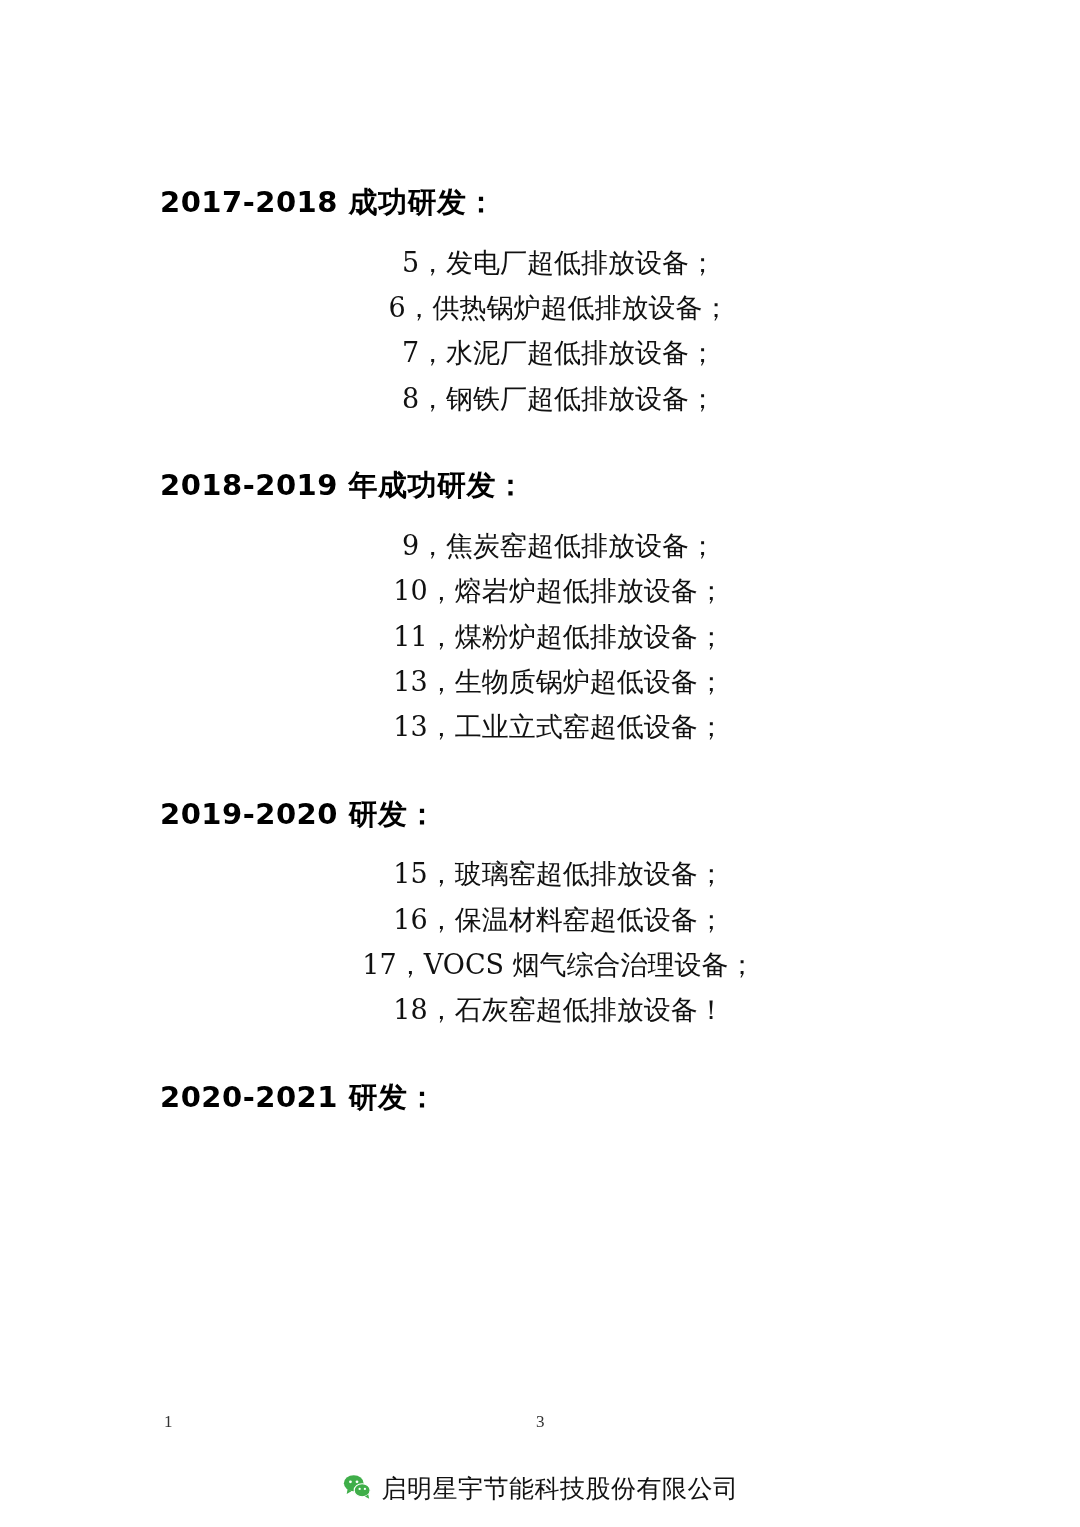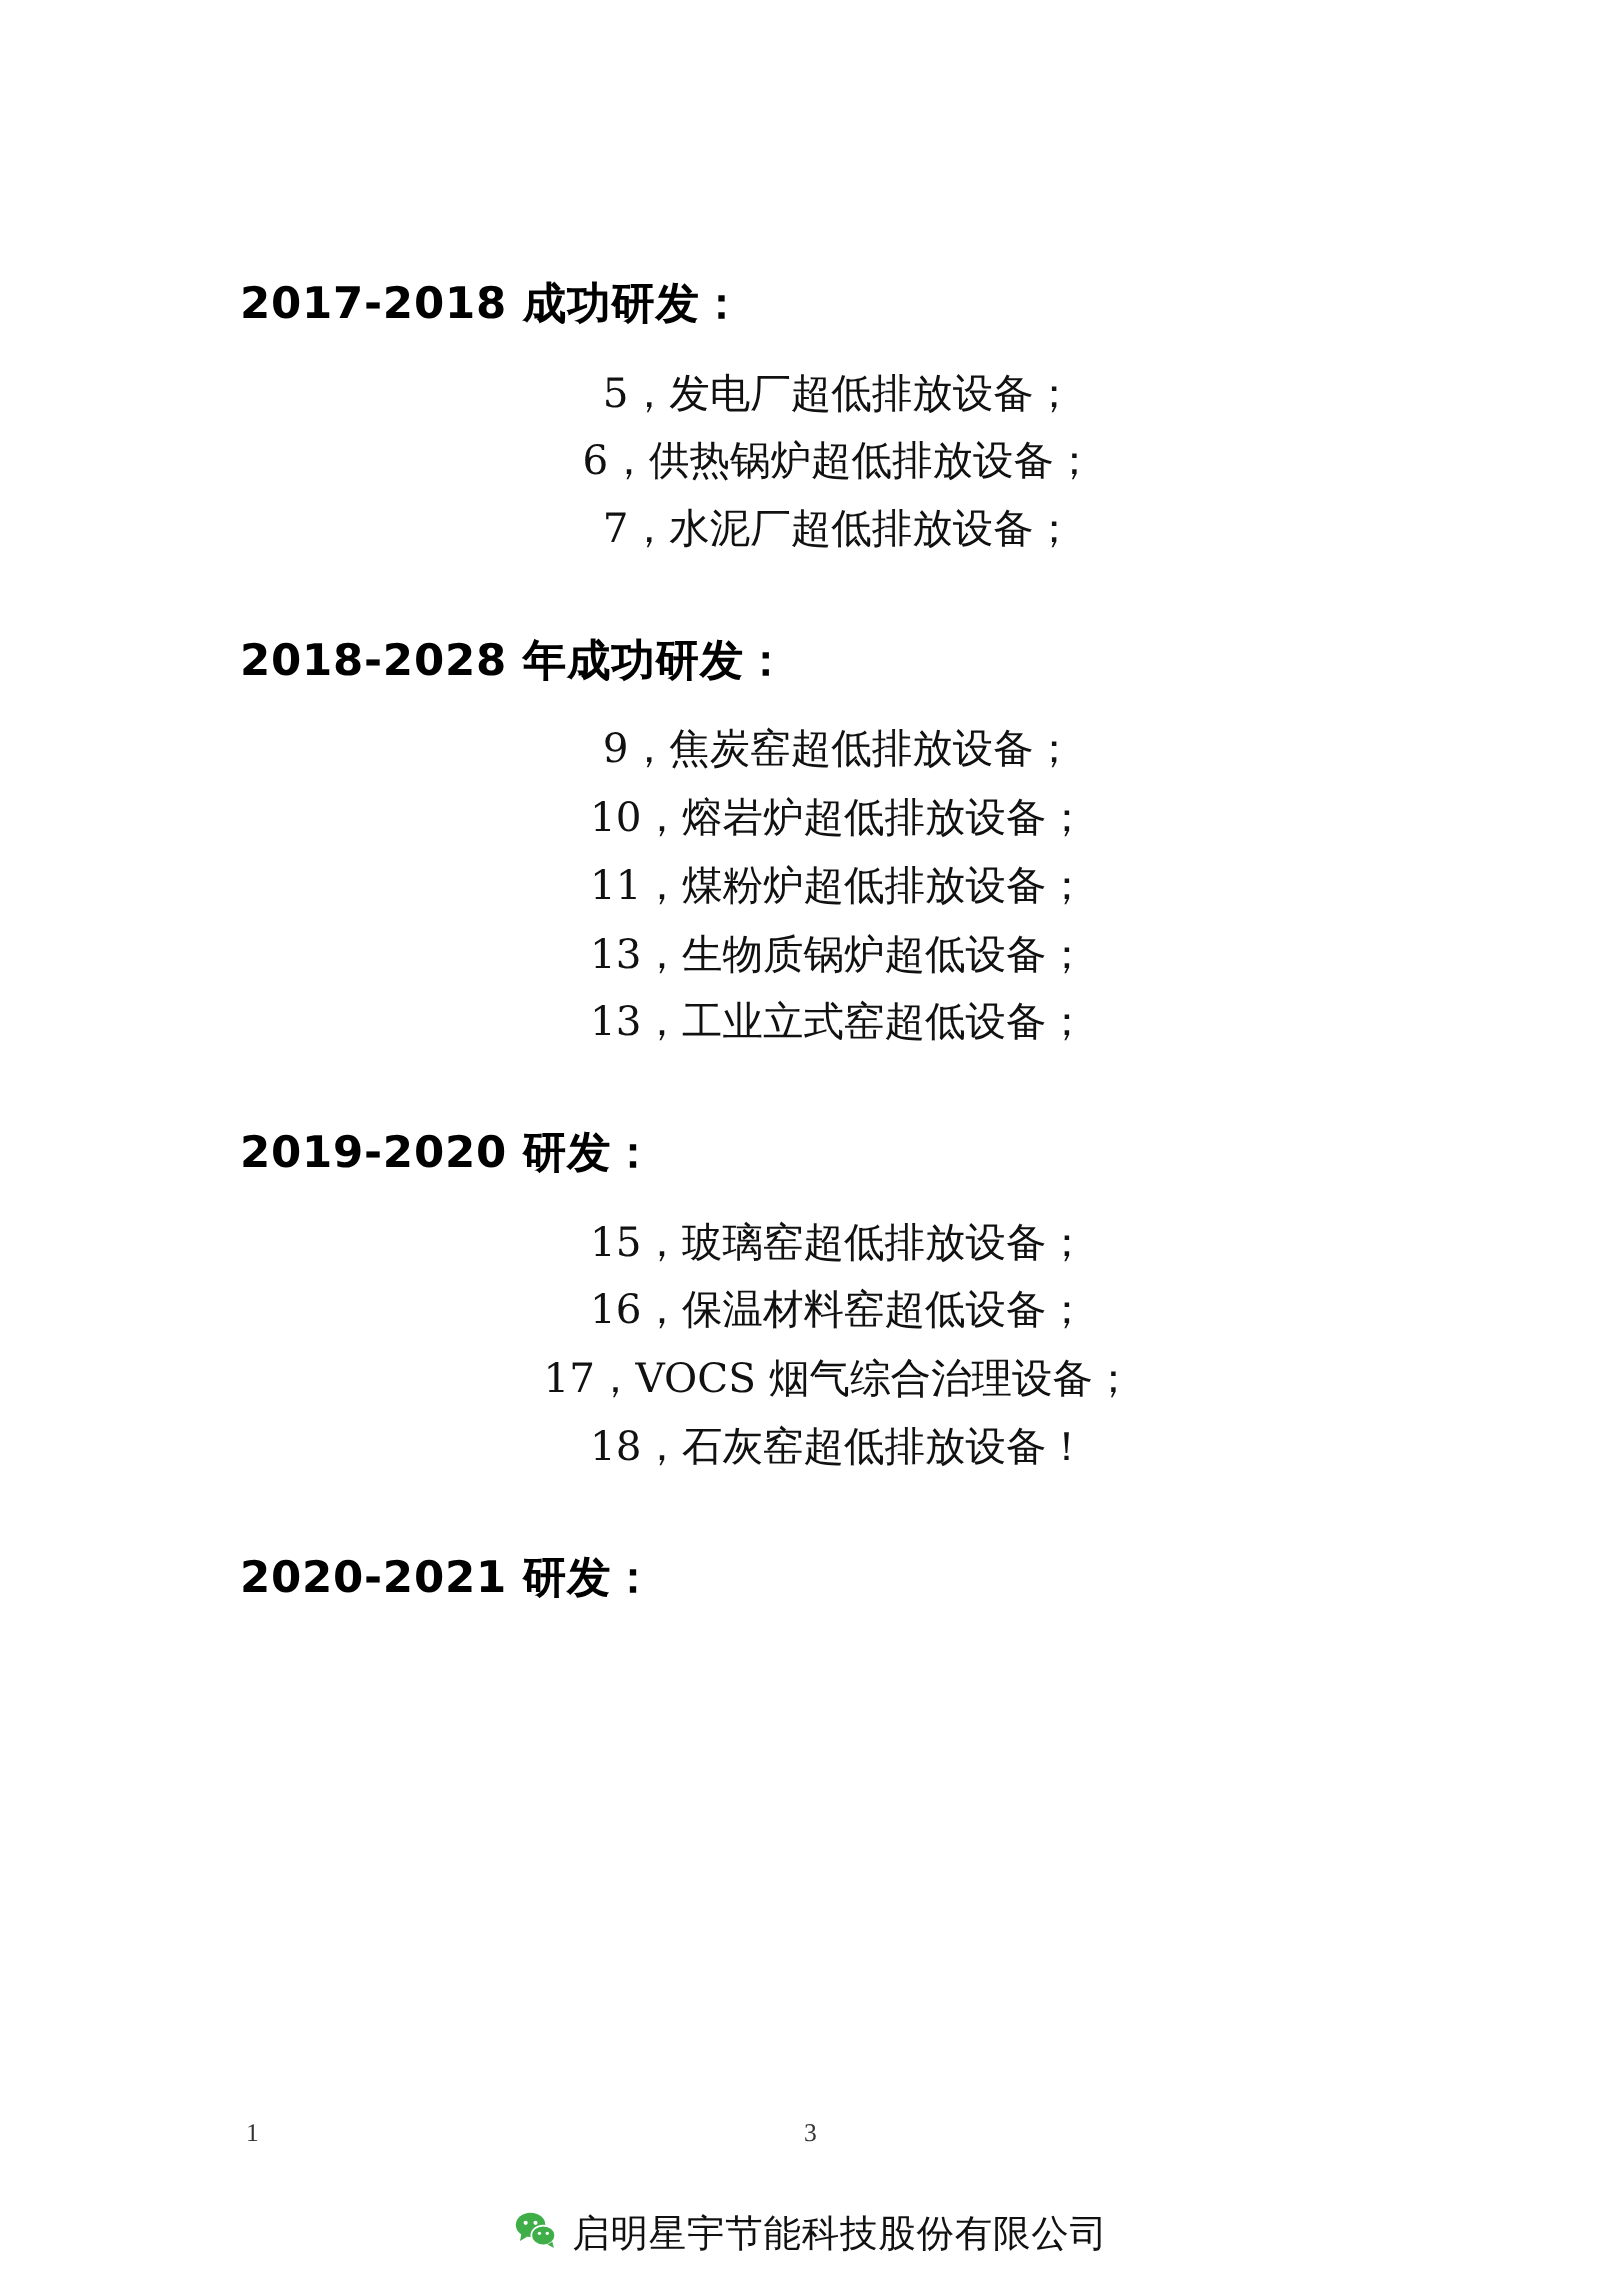--- a/index.html
+++ b/index.html
@@ -116,25 +116,26 @@
 <div class="page">
 
   <div class="content">
 
     <div class="section">
       <h2 class="section-heading">2017-2018 成功研发：</h2>
       <ul class="item-list">
         <li class="item">5，发电厂超低排放设备；</li>
         <li class="item">6，供热锅炉超低排放设备；</li>
         <li class="item">7，水泥厂超低排放设备；</li>
+        <li class="item">8，钢铁厂超低排放设备；</li>
       </ul>
     </div>
 
     <div class="section">
-      <h2 class="section-heading">2018-2028 年成功研发：</h2>
+      <h2 class="section-heading">2018-2019 年成功研发：</h2>
       <ul class="item-list">
         <li class="item">9，焦炭窑超低排放设备；</li>
         <li class="item">10，熔岩炉超低排放设备；</li>
         <li class="item">11，煤粉炉超低排放设备；</li>
         <li class="item">13，生物质锅炉超低设备；</li>
         <li class="item">13，工业立式窑超低设备；</li>
       </ul>
     </div>
 
     <div class="section">

